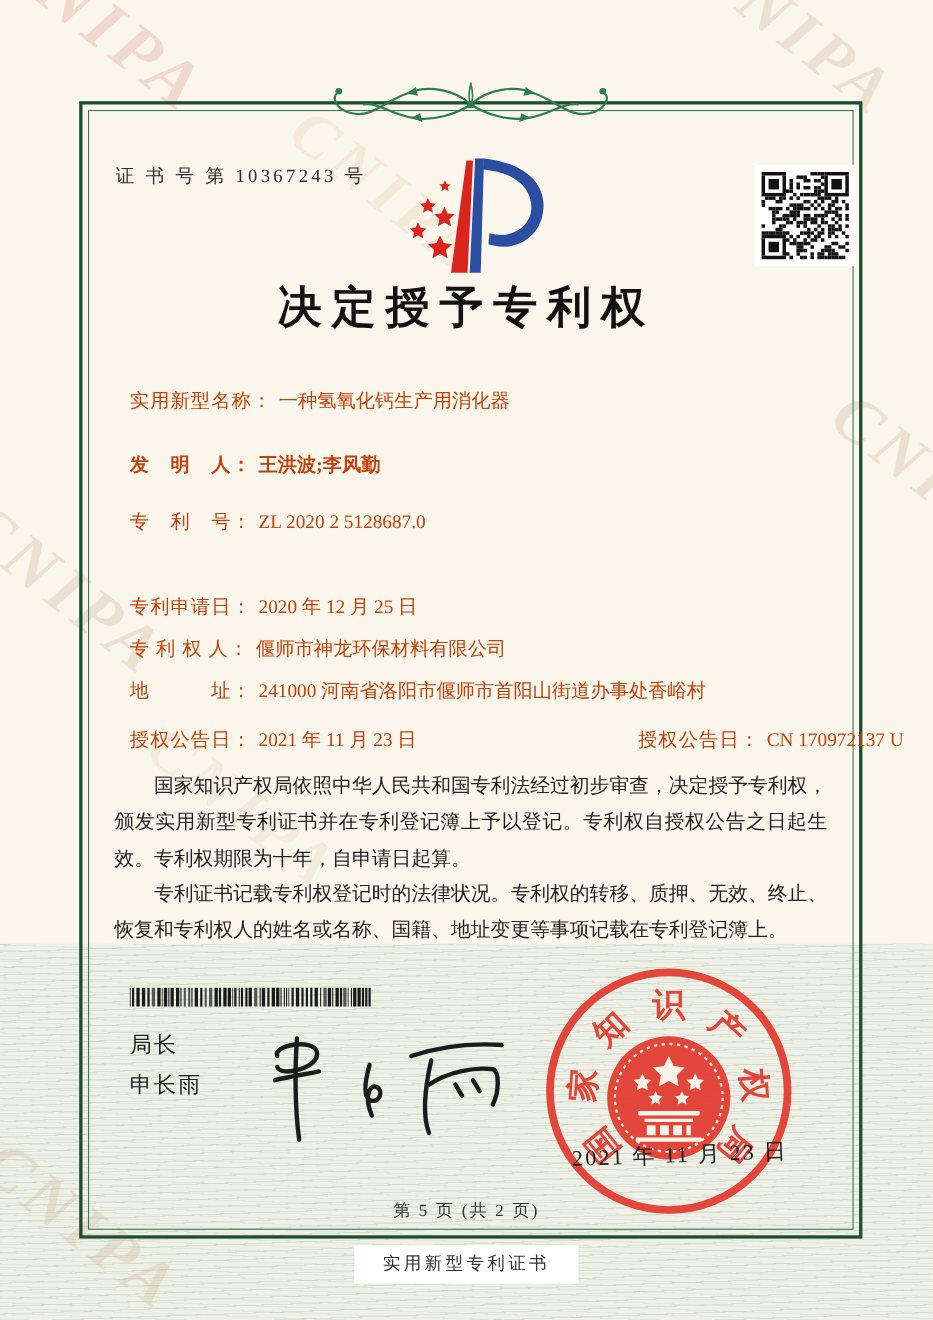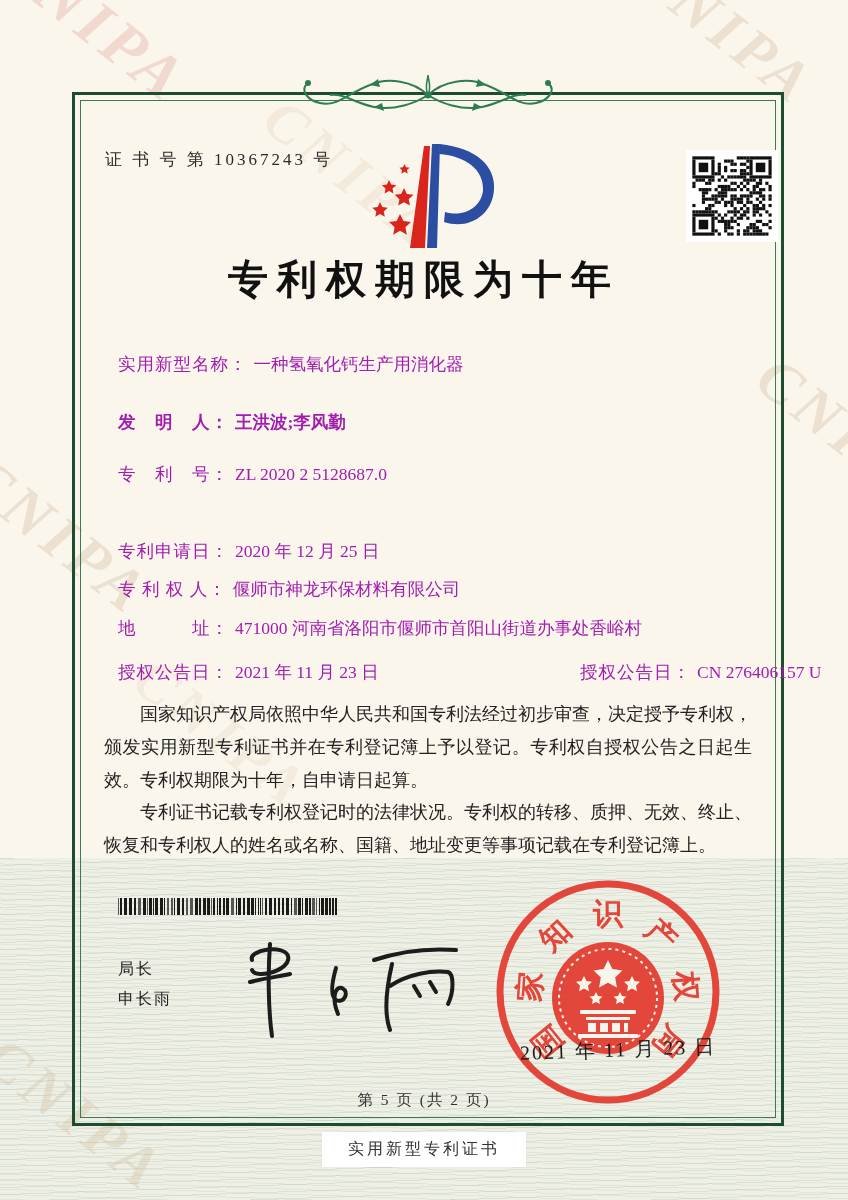--- a/index.html
+++ b/index.html
@@ -48,38 +48,38 @@
     position:absolute;left:344px;top:138px;width:175px;height:115px;
   }
   .qr{
     position:absolute;left:686px;top:150px;width:92px;height:92px;background:#fff;
   }
   .title{
     position:absolute;left:0;right:0;top:252px;text-align:center;
     font-size:40px;font-weight:bold;letter-spacing:9px;color:#111;
   }
   .field{
-    position:absolute;left:118px;font-size:17.5px;color:#a21caf;white-space:nowrap;
+    position:absolute;left:118px;font-size:17.5px;color:#c2410c;white-space:nowrap;
   }
   .field .lbl{letter-spacing:1px;}
   .field .val{margin-left:6px;}
   .grant-no{position:absolute;left:462px;top:0;}
   .body-text{
     position:absolute;left:104px;top:698px;width:648px;
     font-size:18px;line-height:1.82;color:#222;text-align:justify;
   }
   .body-text p{margin:0;text-indent:2em;}
   .barcode{
     position:absolute;left:118px;top:898px;width:224px;height:17px;display:flex;align-items:stretch;
   }
   .barcode span{display:block;height:100%;}
   .officer{
-    position:absolute;left:118px;top:954px;
+    position:absolute;left:118px;top:932px;
     font-family:"Liberation Sans","DejaVu Sans",sans-serif;
-    font-size:16px;color:#222;line-height:1.85;letter-spacing:2px;
+    font-size:20px;color:#222;line-height:1.85;letter-spacing:2px;
   }
   .signature{
     position:absolute;left:232px;top:930px;
   }
   .seal{
     position:absolute;left:492px;top:876px;width:232px;height:232px;
   }
   .seal-date{
     position:absolute;left:520px;top:1036px;width:220px;
     font-size:20px;color:#1a1a1a;letter-spacing:2px;white-space:nowrap;
@@ -387,44 +387,44 @@
     <rect x="20" y="3" width="1" height="5" fill="#111"></rect>
     <rect x="26" y="3" width="1" height="5" fill="#111"></rect>
     <rect x="22" y="4" width="3" height="3" fill="#111"></rect>
     <rect x="2" y="20" width="7" height="1" fill="#111"></rect>
     <rect x="2" y="26" width="7" height="1" fill="#111"></rect>
     <rect x="2" y="21" width="1" height="5" fill="#111"></rect>
     <rect x="8" y="21" width="1" height="5" fill="#111"></rect>
     <rect x="4" y="22" width="3" height="3" fill="#111"></rect>
   </svg>
 
-<div class="title">专利权期限为十年</div>
+<div class="title">决定授予专利权</div>
 
 <div class="field" style="top:352px;">
   <span class="lbl">实用新型名称：</span><span class="val">一种氢氧化钙生产用消化器</span>
 </div>
 <div class="field" style="top:410px;font-weight:bold;">
   <span class="lbl">发　明　人：</span><span class="val">王洪波;李风勤</span>
 </div>
 <div class="field" style="top:462px;">
   <span class="lbl">专　利　号：</span><span class="val">ZL 2020 2 5128687.0</span>
 </div>
 <div class="field" style="top:539px;">
   <span class="lbl">专利申请日：</span><span class="val">2020 年 12 月 25 日</span>
 </div>
 <div class="field" style="top:577px;">
   <span class="lbl">专 利 权 人：</span><span class="val">偃师市神龙环保材料有限公司</span>
 </div>
 <div class="field" style="top:616px;">
-  <span class="lbl">地　　　址：</span><span class="val">471000  河南省洛阳市偃师市首阳山街道办事处香峪村</span>
+  <span class="lbl">地　　　址：</span><span class="val">241000  河南省洛阳市偃师市首阳山街道办事处香峪村</span>
 </div>
 <div class="field" style="top:660px;width:648px;">
   <span class="lbl">授权公告日：</span><span class="val">2021 年 11 月 23 日</span>
   <span class="grant-no">
-    <span class="lbl">授权公告日：</span><span class="val">CN 276406157 U</span>
+    <span class="lbl">授权公告日：</span><span class="val">CN 170972137 U</span>
   </span>
 </div>
 
 <div class="body-text">
   <p>国家知识产权局依照中华人民共和国专利法经过初步审查，决定授予专利权，颁发实用新型专利证书并在专利登记簿上予以登记。专利权自授权公告之日起生效。专利权期限为十年，自申请日起算。</p>
   <p>专利证书记载专利权登记时的法律状况。专利权的转移、质押、无效、终止、恢复和专利权人的姓名或名称、国籍、地址变更等事项记载在专利登记簿上。</p>
 </div>
 
 <div class="barcode" id="barcode">
     <span style="width:1px;background:#555;margin-right:1px"></span>

